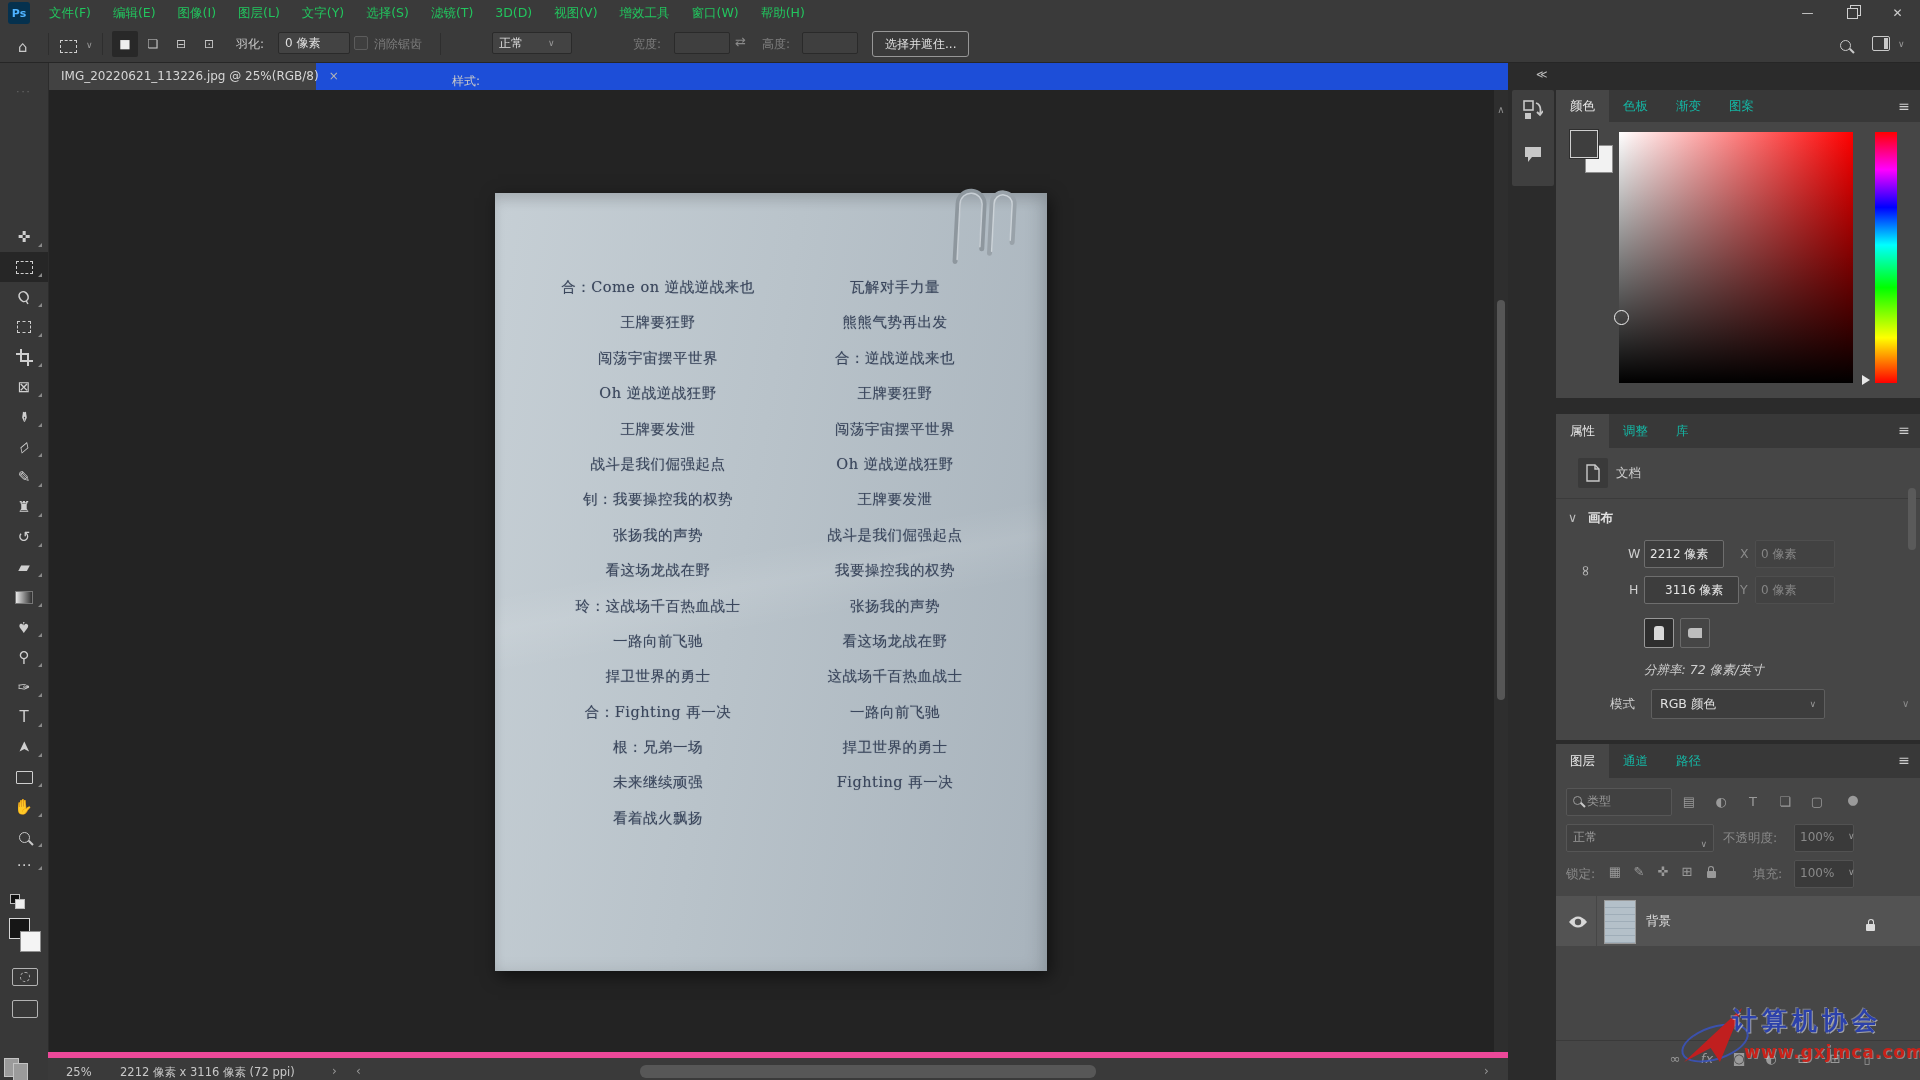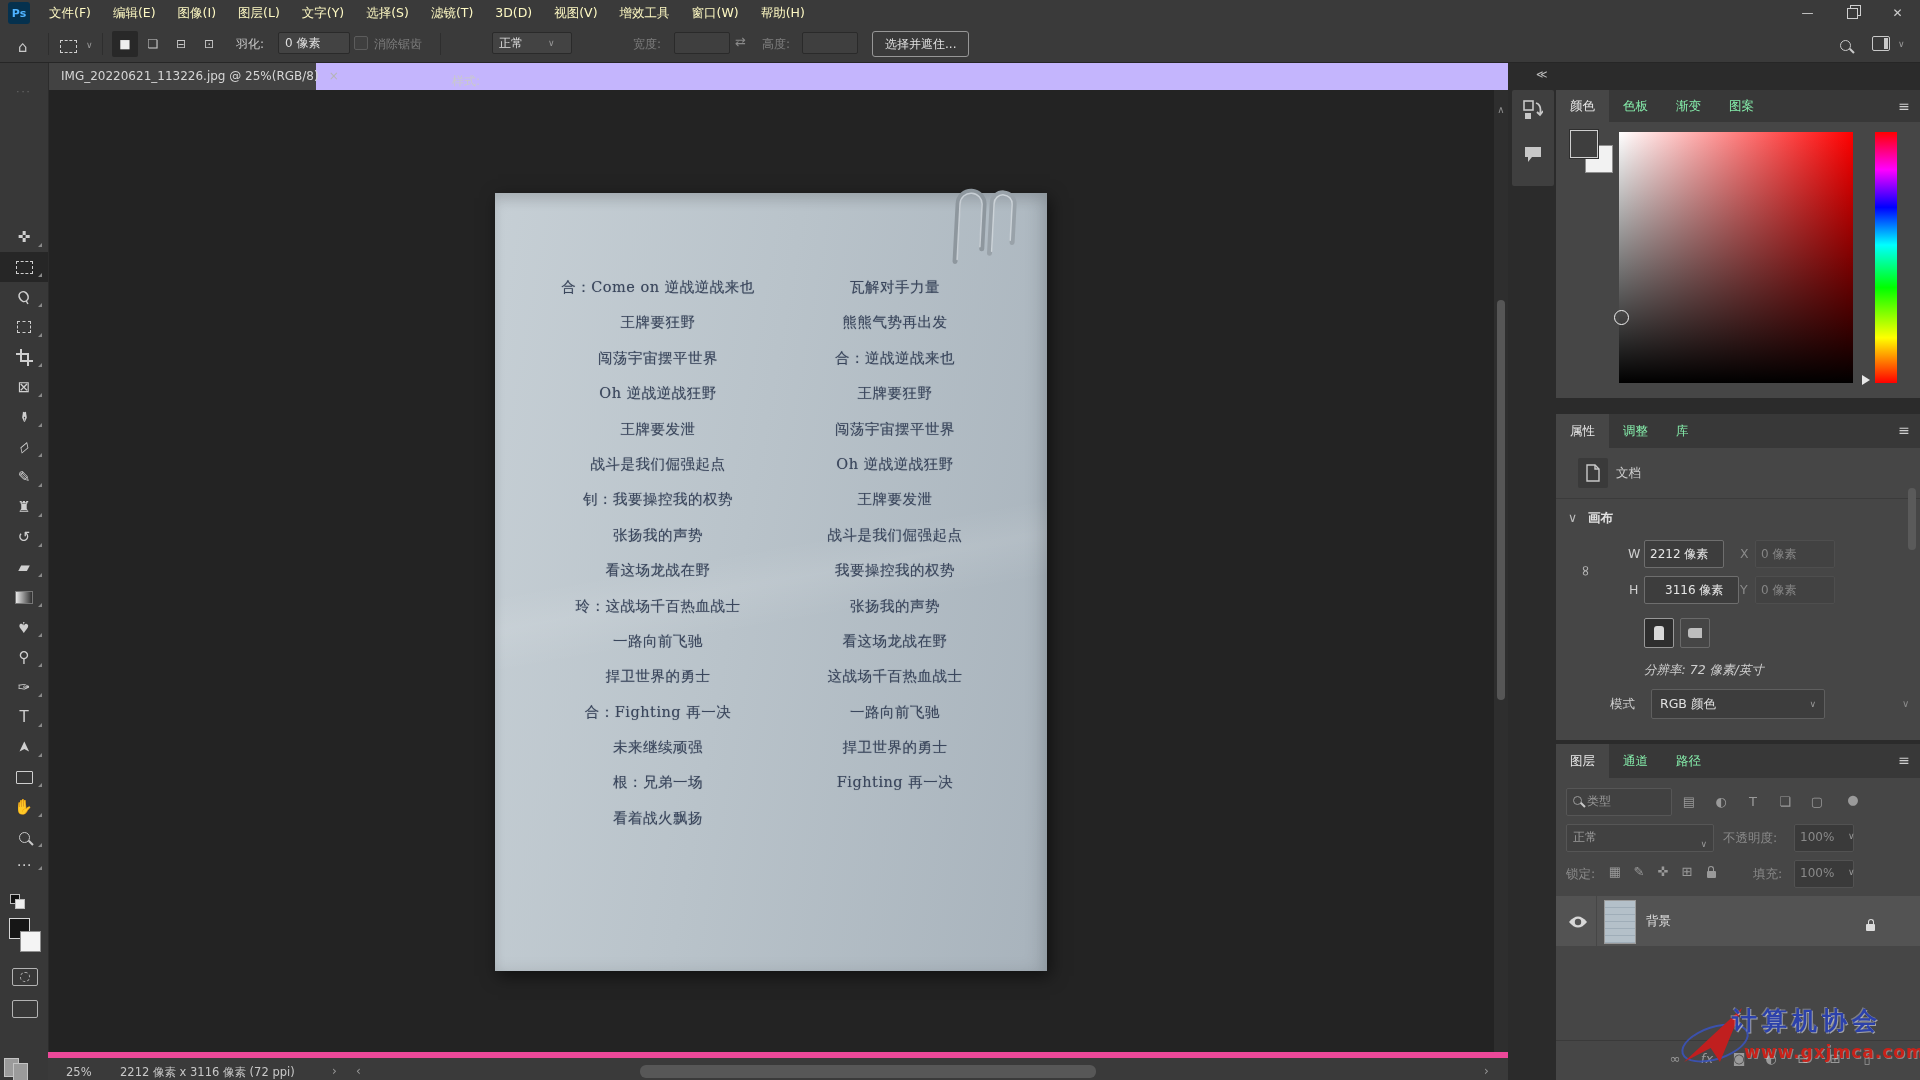--- a/index.html
+++ b/index.html
@@ -5,21 +5,21 @@
   html,body{margin:0;padding:0;background:#2b2b2b;width:1920px;height:1080px;overflow:hidden;
     font-family:"DejaVu Sans","Liberation Sans",sans-serif;-webkit-font-smoothing:antialiased;}
   .abs{position:absolute;}
   .app{position:relative;width:1920px;height:1080px;background:#2b2b2b;}
 
   
   .menubar{left:0;top:0;width:1920px;height:26px;background:#3a3a3a;display:flex;align-items:center;z-index:5;}
   .ps-logo{width:22px;height:22px;margin:0 8px 0 8px;background:#05314e;color:#4fb3ff;border-radius:3px;
     font-size:11px;font-weight:bold;display:flex;align-items:center;justify-content:center;}
   .menus{display:flex;height:26px;}
-  .menu-item{color:#fef9c3;font-size:12.5px;line-height:26px;padding:0 11px;cursor:default;}
+  .menu-item{color:#22c55e;font-size:12.5px;line-height:26px;padding:0 11px;cursor:default;}
   .win-controls{position:absolute;right:0;top:0;display:flex;height:26px;}
   .win-btn{width:45px;height:26px;color:#cfcfcf;font-size:12px;display:flex;align-items:center;justify-content:center;}
   .restore-glyph{width:9px;height:9px;border:1px solid #cfcfcf;position:relative;background:#3a3a3a;}
   .restore-glyph::before{content:'';position:absolute;left:2px;top:-4px;width:9px;height:9px;border:1px solid #cfcfcf;z-index:-1;}
 
   
   .optionsbar{left:0;top:26px;width:1920px;height:36px;background:#3a3a3a;border-bottom:1px solid #262626;z-index:4;}
   .optionsbar .lbl{color:#c9c9c9;font-size:12px;line-height:22px;}
   .optionsbar .lbl.dim{color:#7d7d7d;}
   .opt-input{height:20px;background:#434343;border:1px solid #2a2a2a;border-radius:2px;color:#dedede;
@@ -33,21 +33,21 @@
   .vdiv{width:1px;height:22px;background:#2e2e2e;}
   .sm-btn{height:24px;border:1px solid #979797;border-radius:3px;color:#e0e0e0;font-size:12px;
     display:flex;align-items:center;padding:0 12px;}
   .mag{display:inline-block;width:9px;height:9px;border:1.6px solid #c9c9c9;border-radius:50%;position:relative;}
   .mag::after{content:'';position:absolute;width:6px;height:1.6px;background:#c9c9c9;right:-5px;bottom:-2px;transform:rotate(45deg);}
   .ws-icon{display:inline-block;width:16px;height:13px;border:1.5px solid #c9c9c9;border-radius:2px;position:relative;}
   .ws-icon::after{content:'';position:absolute;right:1px;top:1px;bottom:1px;width:4px;background:#c9c9c9;}
   .checkbox{width:12px;height:12px;border:1px solid #5c5c5c;background:#3f3f3f;border-radius:2px;}
 
   
-  .tabbar{left:48px;top:62px;width:1460px;height:28px;background:#c4b5fd;z-index:3;}
+  .tabbar{left:48px;top:62px;width:1460px;height:28px;background:#1d4ed8;z-index:3;}
   .doc-tab{position:absolute;left:0;top:0;width:268px;height:28px;background:#424242;display:flex;align-items:center;}
   .doc-tab .ttl{color:#d6d6d6;font-size:12px;padding-left:13px;white-space:nowrap;}
   .doc-tab .cls{margin-left:10px;color:#b5b5b5;font-size:12px;}
   .dockheader{left:1508px;top:62px;width:412px;height:28px;background:#2b2b2b;color:#bdbdbd;}
 
   
   .toolbar{left:0;top:62px;width:48px;height:1018px;background:#383838;border-right:1px solid #2c2c2c;z-index:3;}
   .grip{position:absolute;left:0;top:24px;width:48px;text-align:center;color:#6d6d6d;font-size:10px;letter-spacing:2px;}
   .tool{position:absolute;left:0;width:48px;height:30px;display:flex;align-items:center;justify-content:center;
     color:#cfcfcf;font-size:15px;}
@@ -94,21 +94,21 @@
   .col-left{left:38px;width:250px;}
   .col-right{left:285px;width:230px;}
   .clip-svg{position:absolute;left:448px;top:-14px;transform:rotate(3deg);}
 
   
   .dock{left:1508px;top:90px;width:412px;height:990px;background:#2b2b2b;z-index:3;}
   .strip{position:absolute;left:4px;top:0px;width:42px;height:96px;background:#3f3f3f;border-radius:2px;}
   .strip-btn{position:absolute;left:5px;width:32px;height:32px;display:flex;align-items:center;justify-content:center;}
   .panel{position:absolute;left:48px;width:364px;background:#464646;}
   .ptabs{height:32px;background:#383838;display:flex;align-items:stretch;position:relative;}
-  .ptab{padding:0 14px;display:flex;align-items:center;color:#86efac;font-size:12.5px;}
+  .ptab{padding:0 14px;display:flex;align-items:center;color:#14b8a6;font-size:12.5px;}
   .ptab.active{background:#464646;color:#e8e8e8;}
   .pmenu{position:absolute;right:10px;top:8px;color:#cfcfcf;font-size:14px;}
   .pbody{position:relative;}
 
   .fg2{position:absolute;left:14px;top:8px;width:26px;height:26px;background:#3e3e3e;border:1px solid #cfcfcf;
     outline:1px solid #2e2e2e;z-index:2;}
   .bg2{position:absolute;left:29px;top:23px;width:26px;height:26px;background:#f2f2f2;border:1px solid #8f8f8f;z-index:1;}
   .satsq{position:absolute;left:63px;top:10px;width:234px;height:251px;
     background:linear-gradient(to top,#000,rgba(0,0,0,0)),linear-gradient(to right,#fff,#f00);}
   .pickring{position:absolute;left:-5px;top:178px;width:13px;height:13px;border:1.5px solid #f2f2f2;border-radius:50%;}
@@ -335,22 +335,22 @@
           <div class="lyric-line">Oh 逆战逆战狂野</div>
           <div class="lyric-line">王牌要发泄</div>
           <div class="lyric-line">战斗是我们倔强起点</div>
           <div class="lyric-line">钊：我要操控我的权势</div>
           <div class="lyric-line">张扬我的声势</div>
           <div class="lyric-line">看这场龙战在野</div>
           <div class="lyric-line">玲：这战场千百热血战士</div>
           <div class="lyric-line">一路向前飞驰</div>
           <div class="lyric-line">捍卫世界的勇士</div>
           <div class="lyric-line">合：Fighting 再一决</div>
+          <div class="lyric-line">根：兄弟一场</div>
           <div class="lyric-line">未来继续顽强</div>
-          <div class="lyric-line">根：兄弟一场</div>
           <div class="lyric-line">看着战火飘扬</div>
         </div>
       <div class="lyr-col col-right">
           <div class="lyric-line">瓦解对手力量</div>
           <div class="lyric-line">熊熊气势再出发</div>
           <div class="lyric-line">合：逆战逆战来也</div>
           <div class="lyric-line">王牌要狂野</div>
           <div class="lyric-line">闯荡宇宙摆平世界</div>
           <div class="lyric-line">Oh 逆战逆战狂野</div>
           <div class="lyric-line">王牌要发泄</div>

